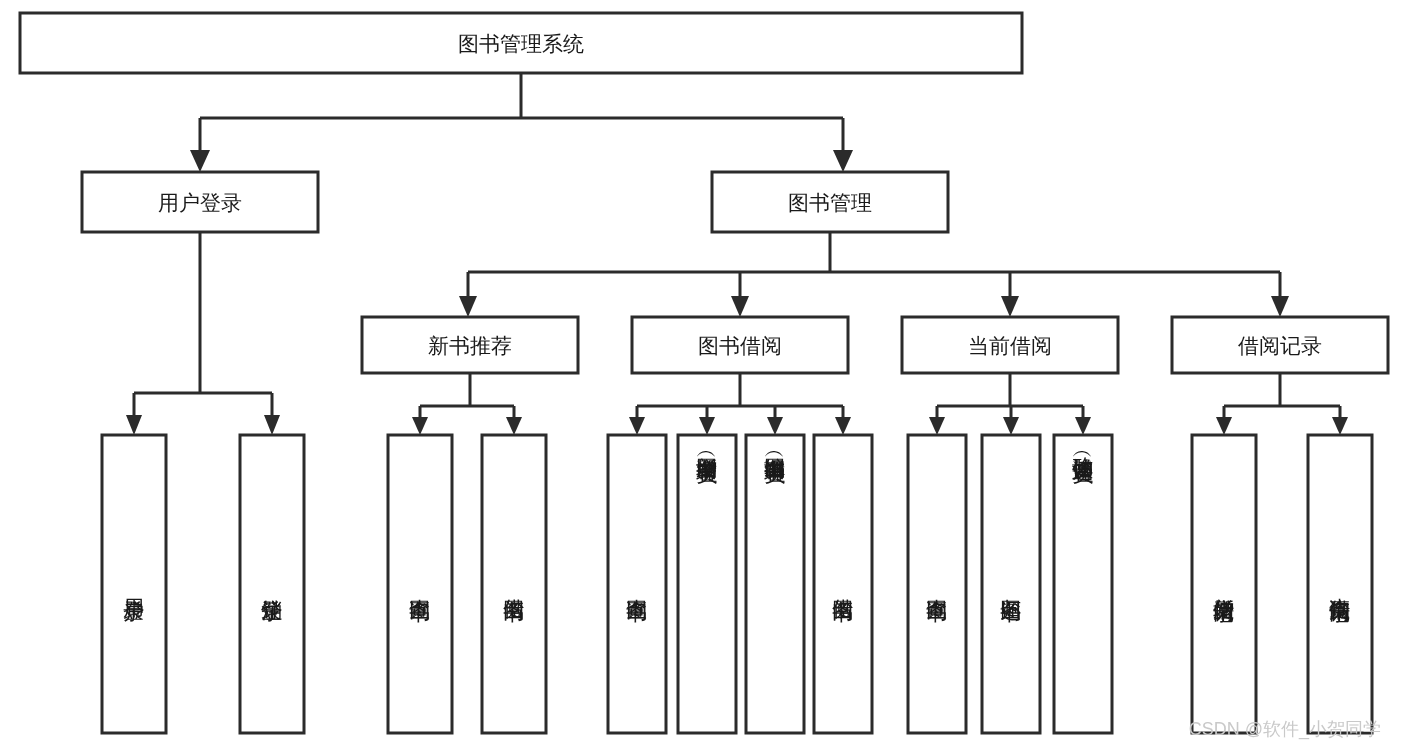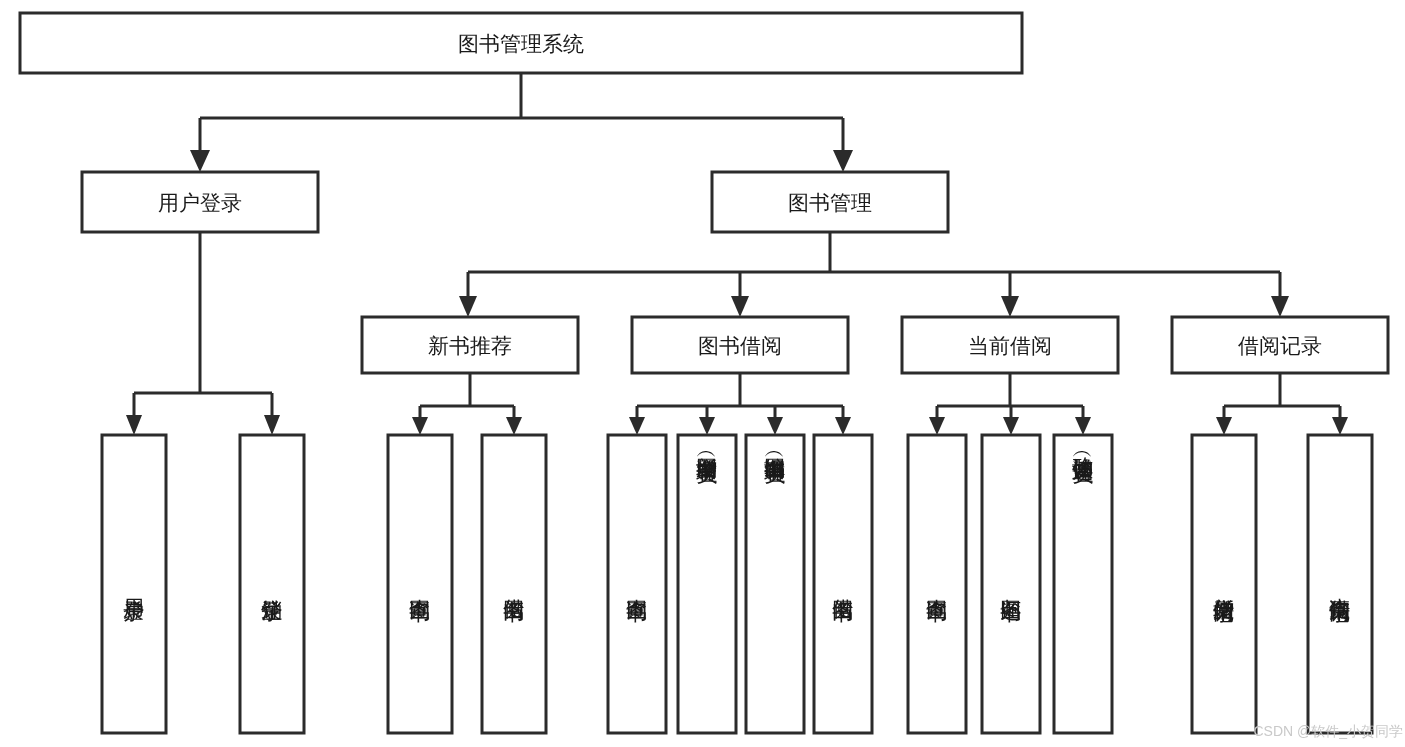--- a/index.html
+++ b/index.html
@@ -58,24 +58,24 @@
     height: 100%;
     display: flex;
     align-items: flex-start;
     justify-content: center;
   }
   .leaf-fo-inner.center {
     align-items: center;
   }
   .watermark {
     position: absolute;
-    right: 2px;
+    right: 24px;
     bottom: 6px;
     font-family: "Liberation Sans", "DejaVu Sans", sans-serif;
-    font-size: 14px;
+    font-size: 18px;
     color: #c9c9c9;
     white-space: nowrap;
     pointer-events: none;
     user-select: none;
   }
 </style>
 </head>
 <body>
 
 <svg id="canvas" viewBox="0 0 1405 747">

